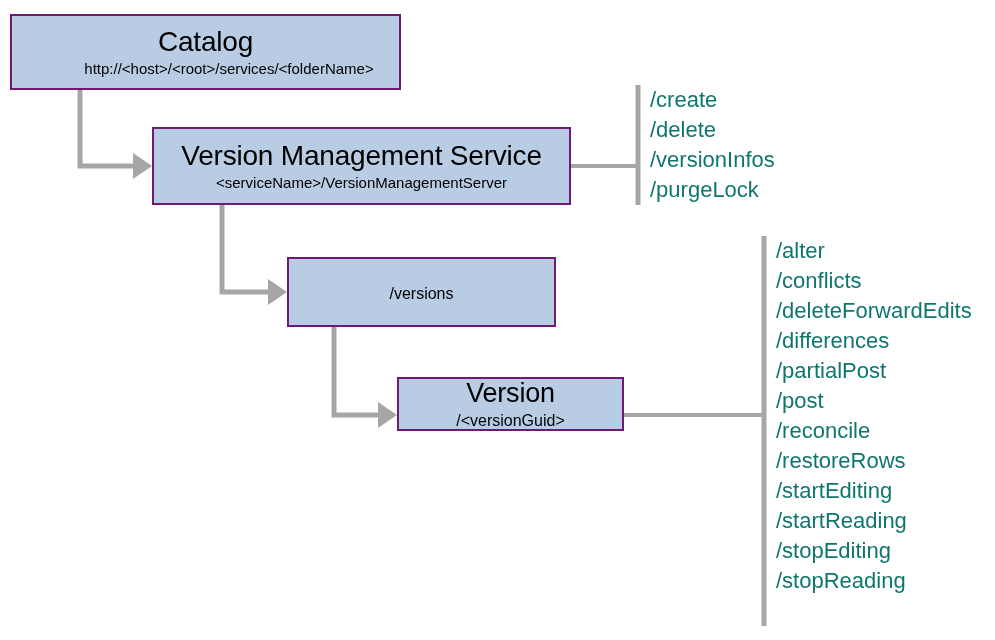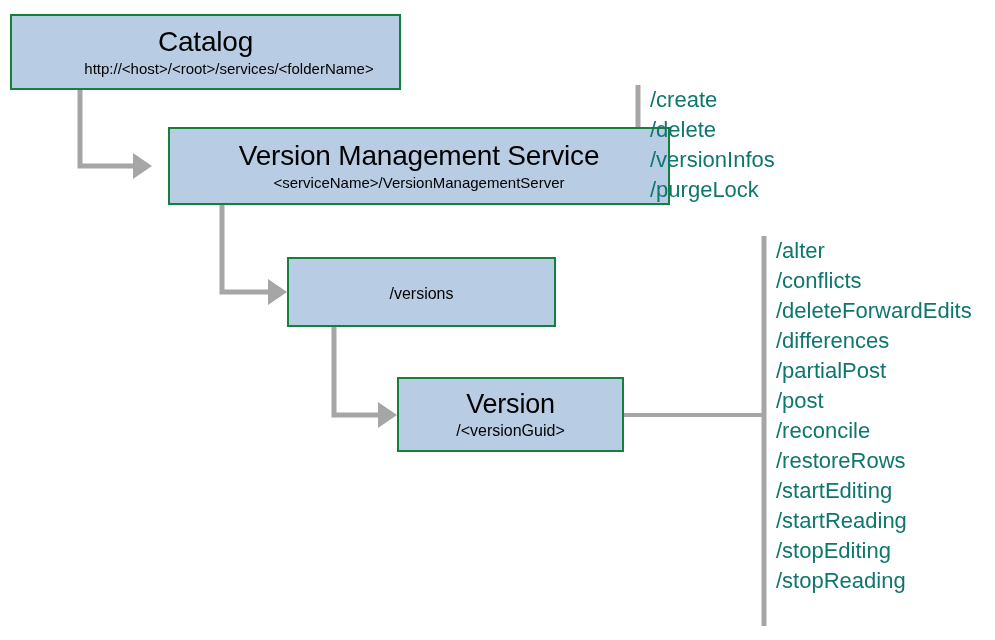--- a/index.html
+++ b/index.html
@@ -18,21 +18,21 @@
     height: 640px;
     background: #ffffff;
     overflow: hidden;
   }
 
   
   .node {
     position: absolute;
     box-sizing: border-box;
     background: #b8cce4;
-    border: 2px solid #15803d;
+    border: 2px solid #701a75;
     display: flex;
     flex-direction: column;
     align-items: center;
     justify-content: center;
     text-align: center;
     color: #000000;
     line-height: 1.12;
   }
   .node .node-title {
     font-size: 27px;
@@ -52,41 +52,40 @@
     top: 14px;
     width: 391px;
     height: 76px;
   }
   #node-catalog .node-title { font-size: 28px; }
   #node-catalog .node-path  { font-size: 15px; padding-left: 47px; }
 
   #node-vms {
     left: 152px;
     top: 127px;
-    width: 502px;
+    width: 419px;
     height: 78px;
-    margin-left: 16px;
   }
   #node-vms .node-title { font-size: 28px; }
   #node-vms .node-path  { font-size: 15px; }
 
   #node-versions {
     left: 287px;
     top: 257px;
     width: 269px;
     height: 70px;
   }
   #node-versions .node-title { font-size: 27px; }
   #node-versions .node-path  { font-size: 16px; }
 
   #node-version {
     left: 397px;
     top: 377px;
     width: 227px;
-    height: 75px;
+    height: 54px;
   }
   #node-version .node-title { font-size: 27px; }
   #node-version .node-path  { font-size: 16px; }
 
   
   #connectors {
     position: absolute;
     left: 0;
     top: 0;
     width: 995px;

